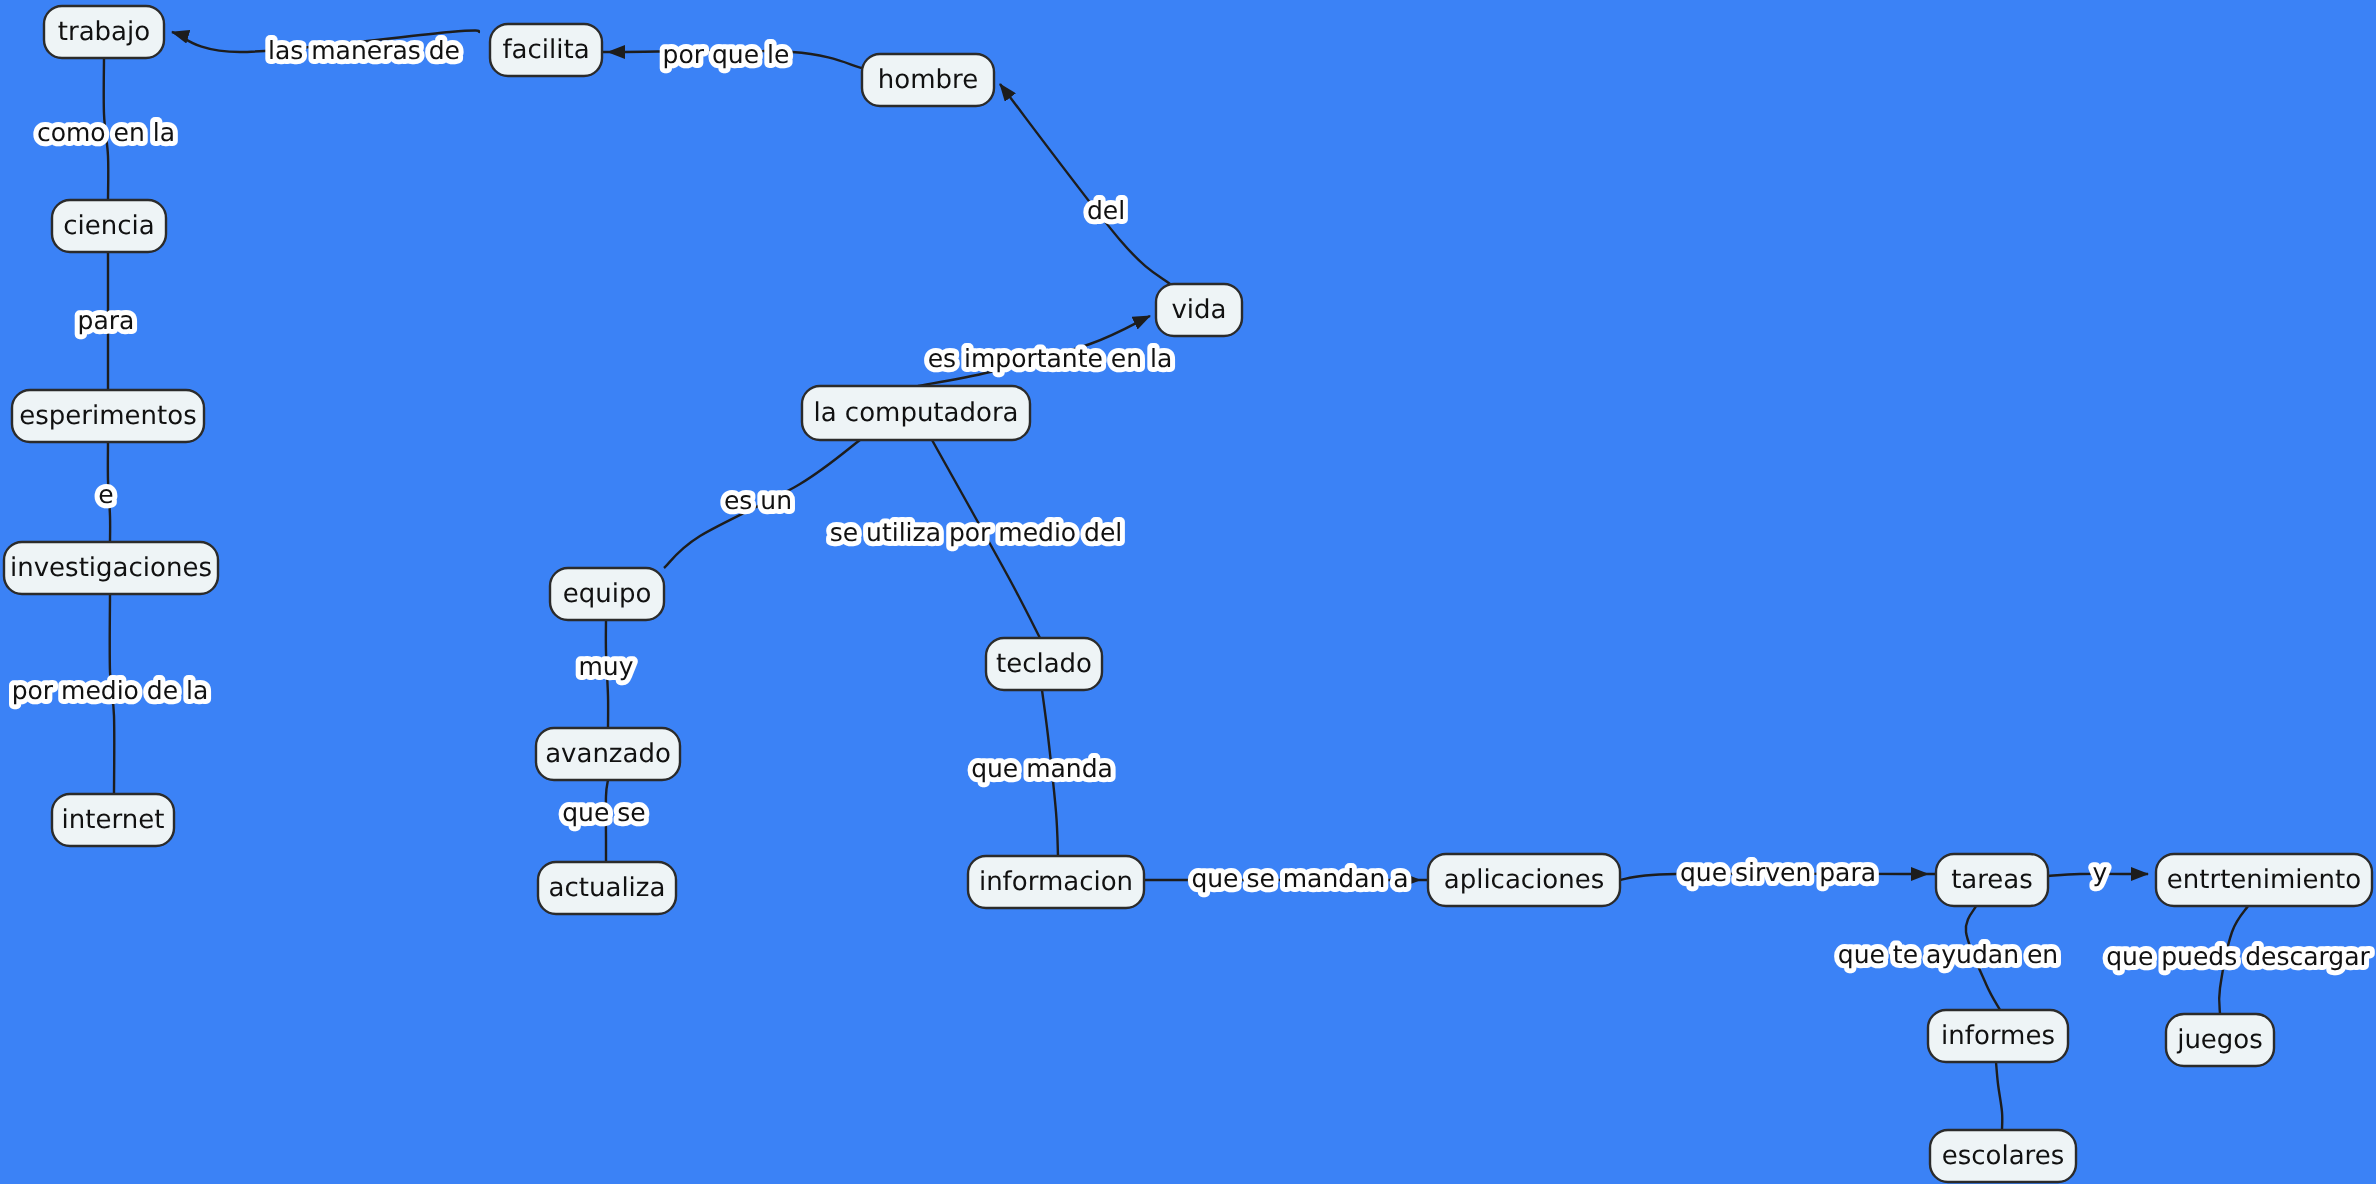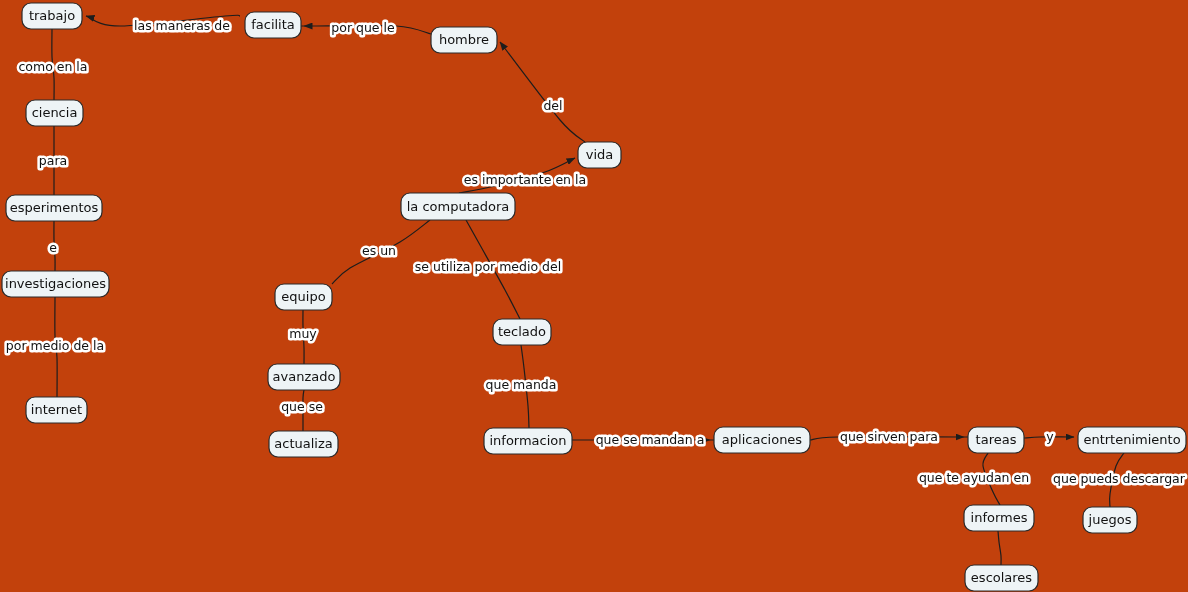--- a/index.html
+++ b/index.html
@@ -10,21 +10,21 @@
   body {
     width: 1188px;
     height: 592px;
     font-family: "DejaVu Sans", sans-serif;
     overflow: hidden;
   }
   #map-root {
     position: relative;
     width: 1188px;
     height: 592px;
-    background: #c2410c;
+    background: #3b82f6;
     text-align: center;
   }
   svg#map-svg {
     position: absolute;
     top: 0;
     left: 0;
     width: 1188px;
     height: 592px;
     display: block;
   }

